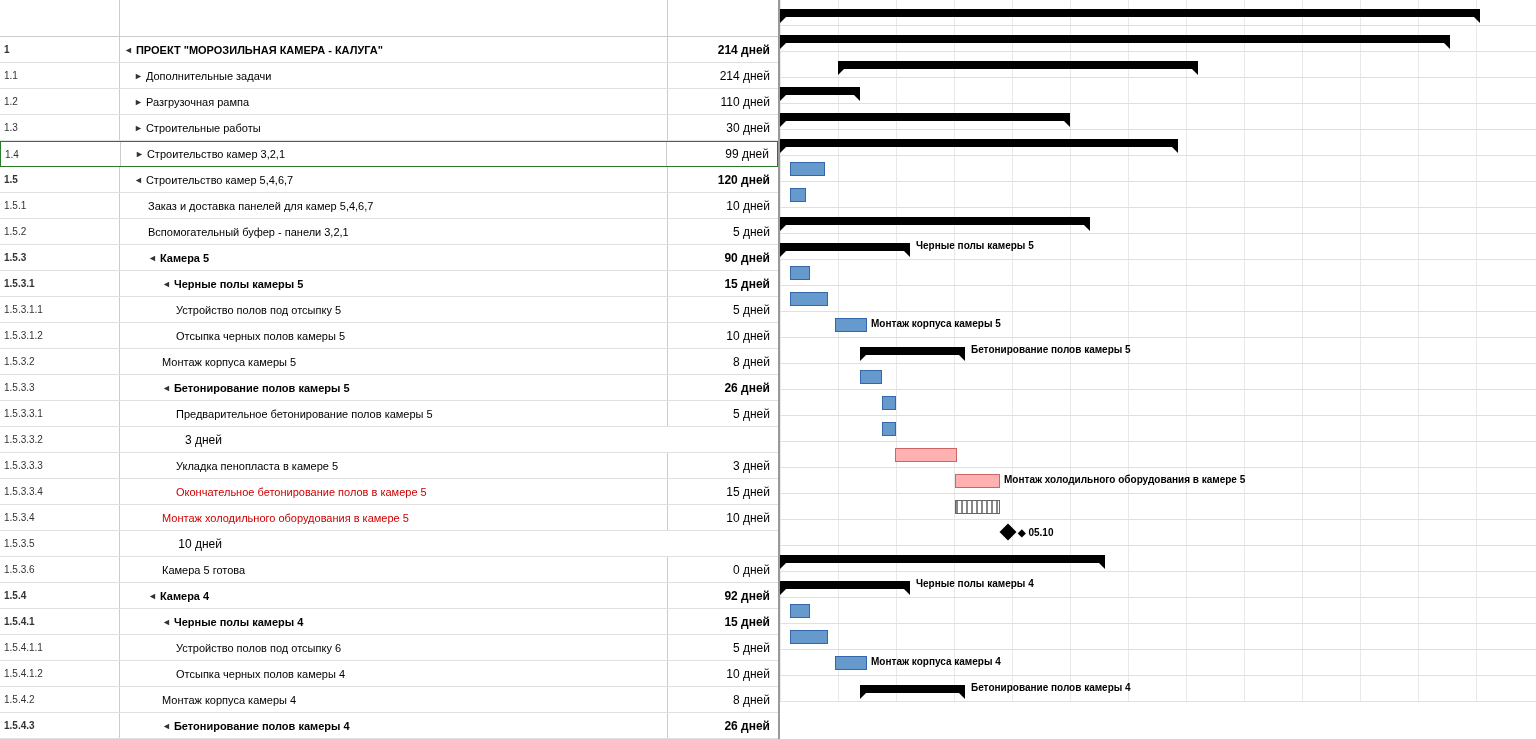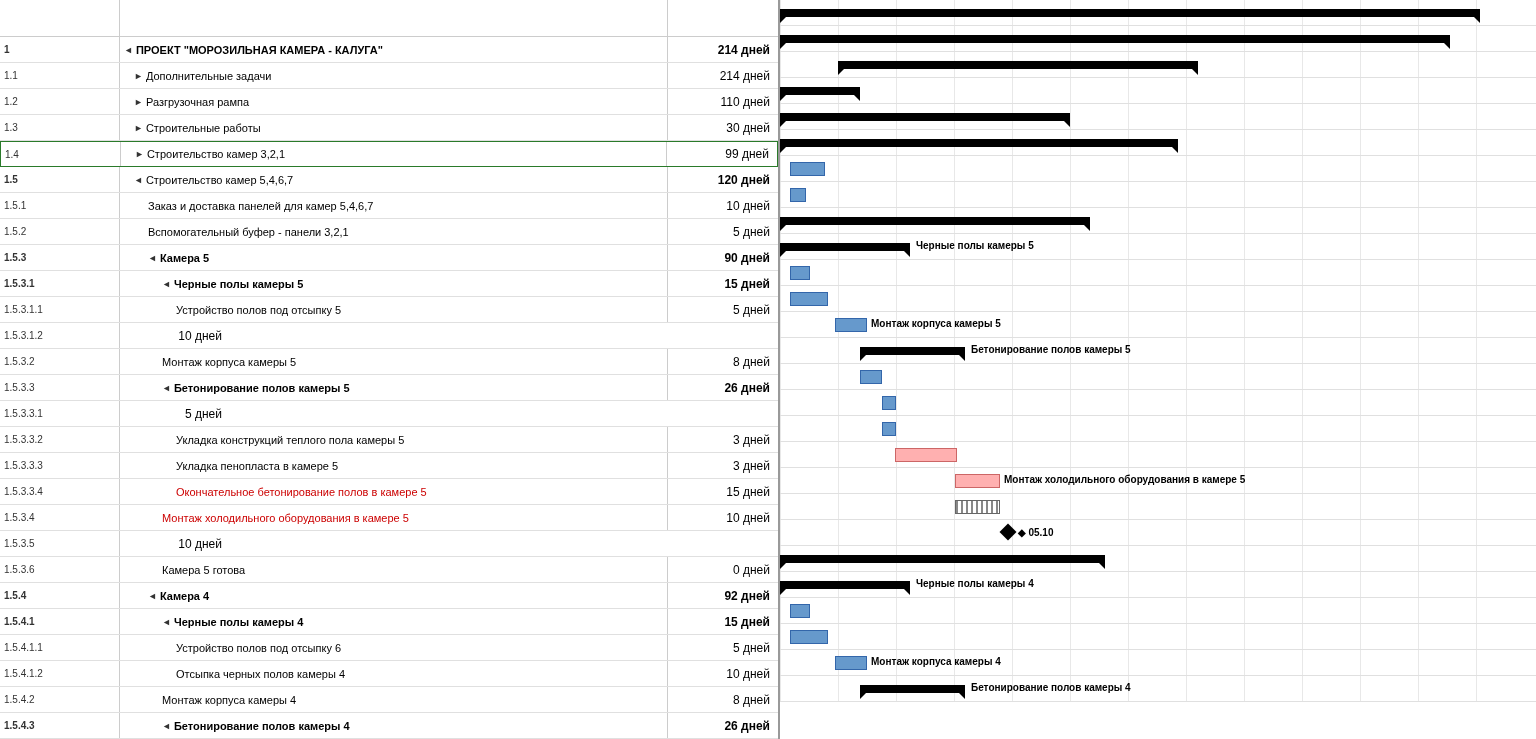--- a/index.html
+++ b/index.html
@@ -146,46 +146,49 @@
         </div>
         <div class="row">
           <div class="cell-sdr">1.5.3.1.1</div>
           <div class="cell-task indent-4">
             <span>Устройство полов под отсыпку 5</span>
           </div>
           <div class="cell-dur">5 дней</div>
         </div>
         <div class="row">
           <div class="cell-sdr">1.5.3.1.2</div>
+          <div class="cell-task indent-4">
+            <span>Отсыпка черных полов камеры 5</span>
+          </div>
           <div class="cell-dur">10 дней</div>
         </div>
         <div class="row">
           <div class="cell-sdr">1.5.3.2</div>
           <div class="cell-task indent-3">
             <span>Монтаж корпуса камеры 5</span>
           </div>
           <div class="cell-dur">8 дней</div>
         </div>
         <div class="row summary">
           <div class="cell-sdr" style="font-weight: normal;">1.5.3.3</div>
           <div class="cell-task indent-3">
             <span class="expand-icon">◄</span>
             <span style="font-weight: bold;">Бетонирование полов камеры 5</span>
           </div>
           <div class="cell-dur" style="font-weight: bold;">26 дней</div>
         </div>
         <div class="row">
           <div class="cell-sdr">1.5.3.3.1</div>
+          <div class="cell-task indent-4">
+            <span>Предварительное бетонирование полов камеры 5</span>
+          </div>
           <div class="cell-dur">5 дней</div>
         </div>
         <div class="row">
           <div class="cell-sdr">1.5.3.3.2</div>
-          <div class="cell-task indent-4">
-            <span>Укладка конструкций теплого пола камеры 5</span>
-          </div>
           <div class="cell-dur">3 дней</div>
         </div>
         <div class="row">
           <div class="cell-sdr">1.5.3.3.3</div>
           <div class="cell-task indent-4">
             <span>Укладка пенопласта в камере 5</span>
           </div>
           <div class="cell-dur">3 дней</div>
         </div>
         <div class="row">

